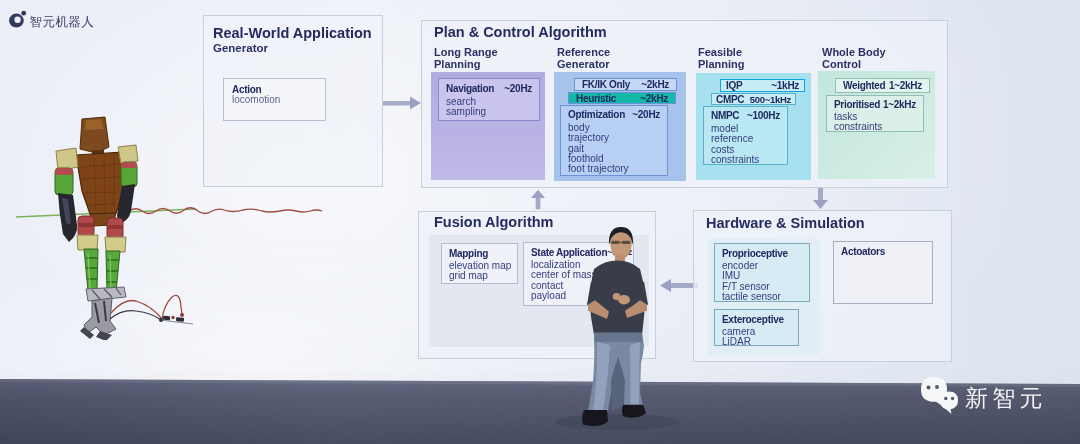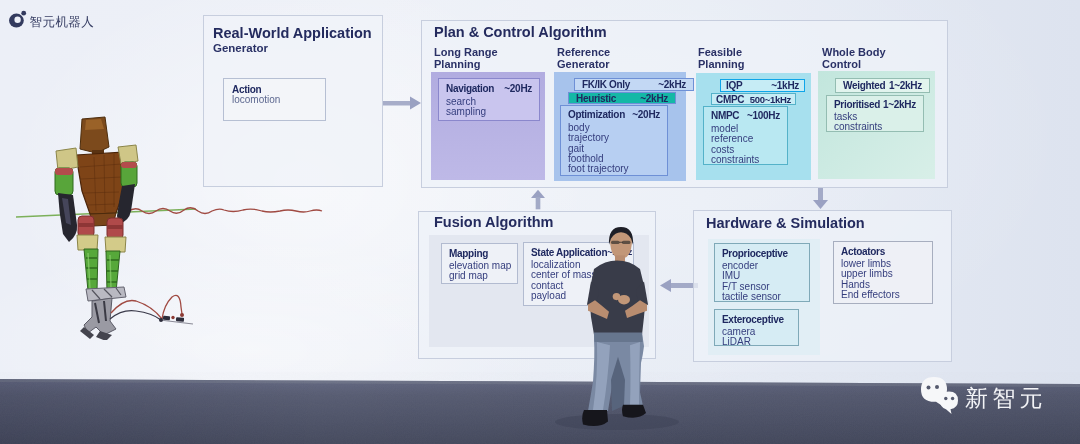--- a/index.html
+++ b/index.html
@@ -53,21 +53,21 @@
 <div class="box" style="left:431px;top:72px;width:114px;height:108px;background:linear-gradient(180deg,#b1ace0,#beb9e7);"></div>
 <div class="sb" style="left:438px;top:78px;width:102px;height:43px;border:1px solid #8a87cc;background:#c9c5ee;padding:4px 7px;">
   <div class="hd">
         <span>Navigation</span>
         <span>~20Hz</span>
       </div>
   <div class="ls" style="margin-top:3px;">search<br>sampling</div>
 </div>
 
 <div class="box" style="left:554px;top:72px;width:132px;height:109px;background:#a7c3ec;"></div>
-<div class="sb" style="left:574px;top:78px;width:120px;height:13px;border:1px solid #6e90d6;background:#c3d8f4;padding:0 7px;">
+<div class="sb" style="left:574px;top:78px;width:103px;height:13px;border:1px solid #6e90d6;background:#c3d8f4;padding:0 7px;">
   <div class="hd" style="line-height:12px;">
         <span>FK/IK Only</span>
         <span>~2kHz</span>
       </div>
 </div>
 <div class="sb" style="left:568px;top:92px;width:108px;height:12px;border:1px solid #6e90d6;background:#14b8a6;padding:0 7px;">
   <div class="hd" style="line-height:11px;">
         <span>Heuristic</span>
         <span>~2kHz</span>
       </div>
@@ -161,21 +161,20 @@
   <div class="sb" style="left:20px;top:98px;width:85px;height:37px;border:1px solid #7fa9b8;background:#d6ecf4;padding:4px 7px;">
     <div class="hd">
           <span>Exteroceptive</span>
         </div>
     <div class="ls" style="margin-top:2px;">camera<br>LiDAR</div>
   </div>
   <div class="sb" style="left:139px;top:30px;width:100px;height:63px;border:1px solid #a7aebf;background:#eef0f6;padding:4px 7px;">
     <div class="hd">
           <span>Actoators</span>
         </div>
-    <div class="ls" style="margin-top:2px;">lower limbs<br>upper limbs<br>Hands<br>End effectors</div>
   </div>
 </div>
 
 <svg style="left:0px;top:95px;filter:blur(0.55px);" width="340" height="245" viewBox="0 0 340 245">
 
   <line x1="16" y1="122" x2="196" y2="114" stroke="#7cb05a" stroke-width="1.5"></line>
 
   <path d="M128 117 q 7 -6 14 -1 q 7 5 14 0 q 7 -5 14 0 q 7 5 14 -1 q 7 -5 14 1 q 7 5 14 0 q 7 -3 12 -1 q 9 3 19 0 q 9 -2 19 1 q 8 2 18 0 q 8 -2 16 0 q 8 2 14 0 q 7 -2 12 0" fill="none" stroke="#a04a42" stroke-width="1.3"></path>
 
   <polygon points="82,24 105,22 109,52 96,58 80,54" fill="#7c4a1c" stroke="#4c2c0c" stroke-width="1"></polygon>

